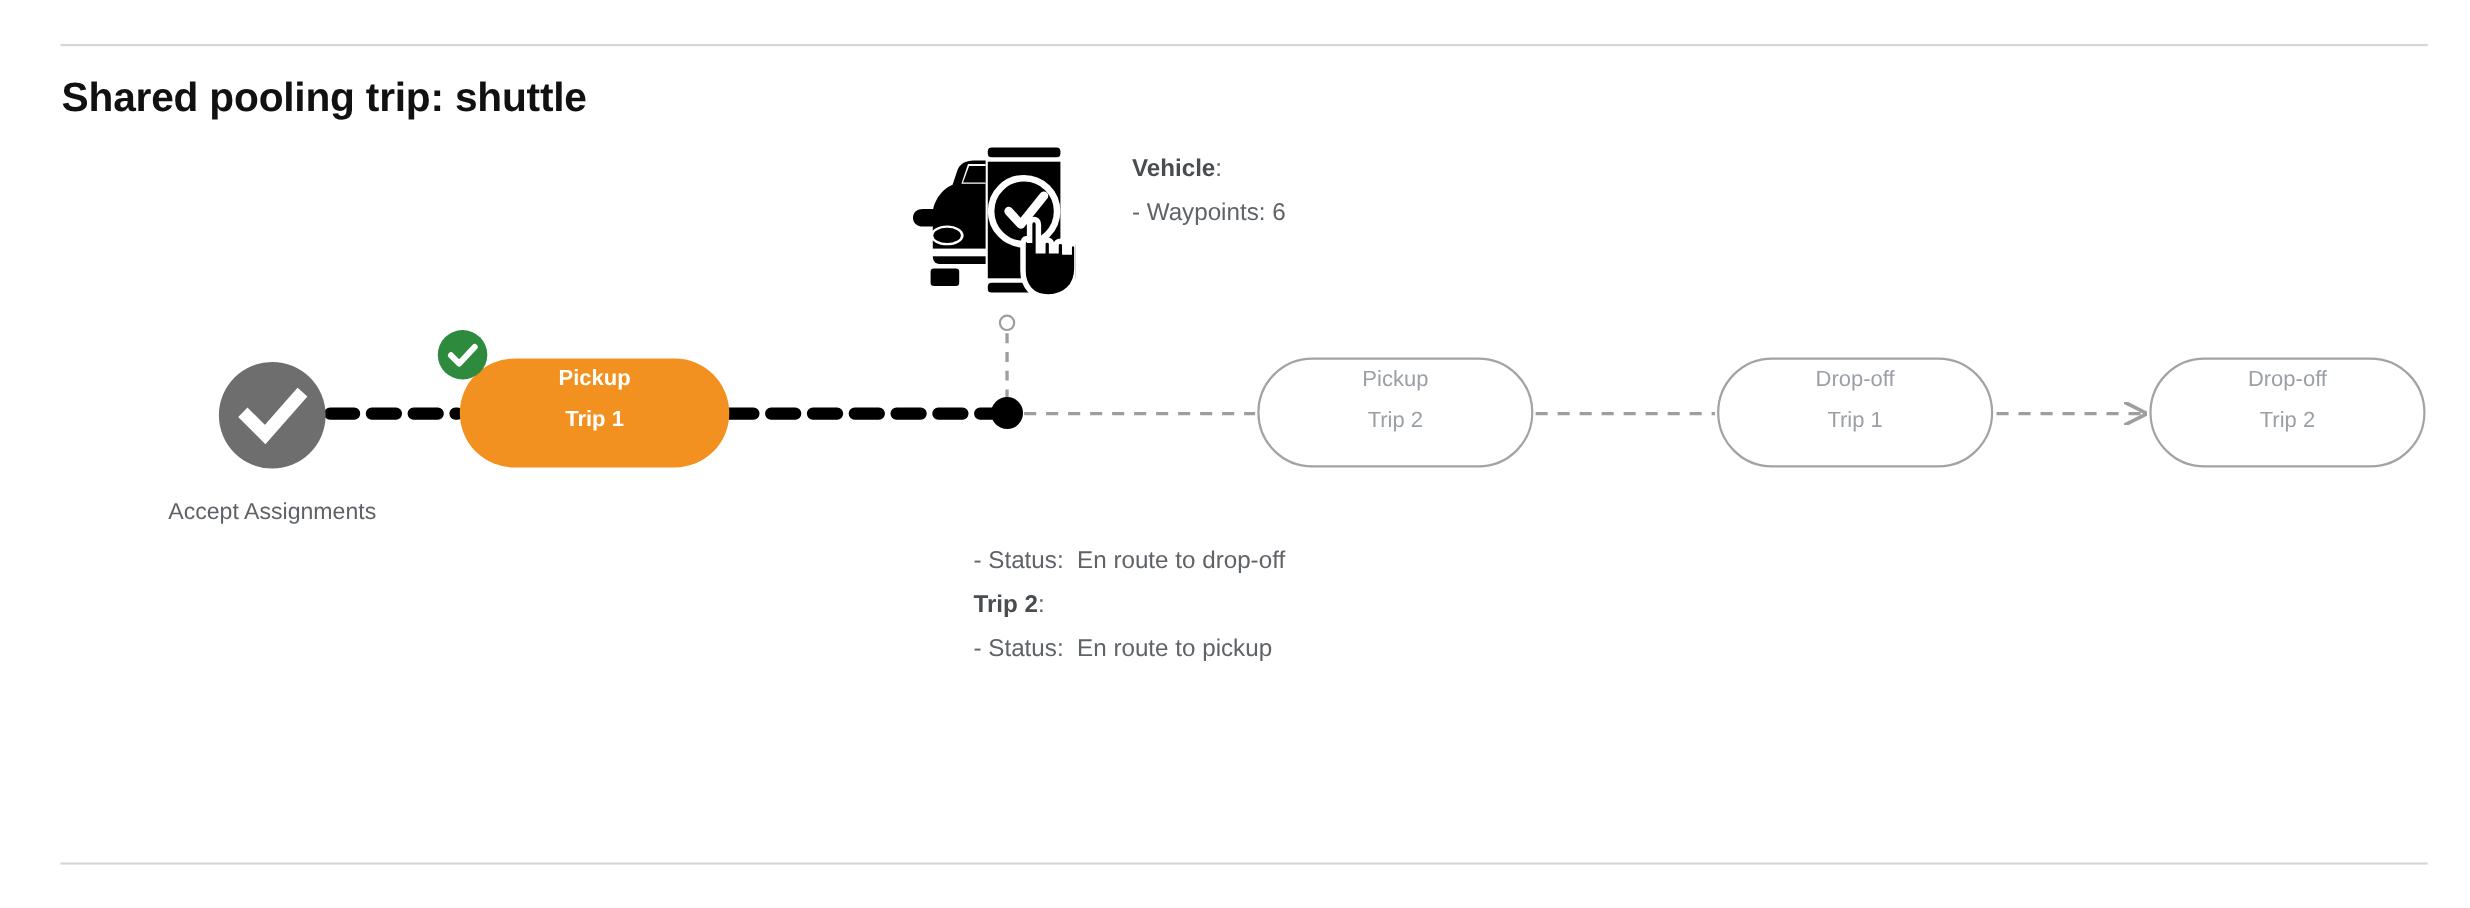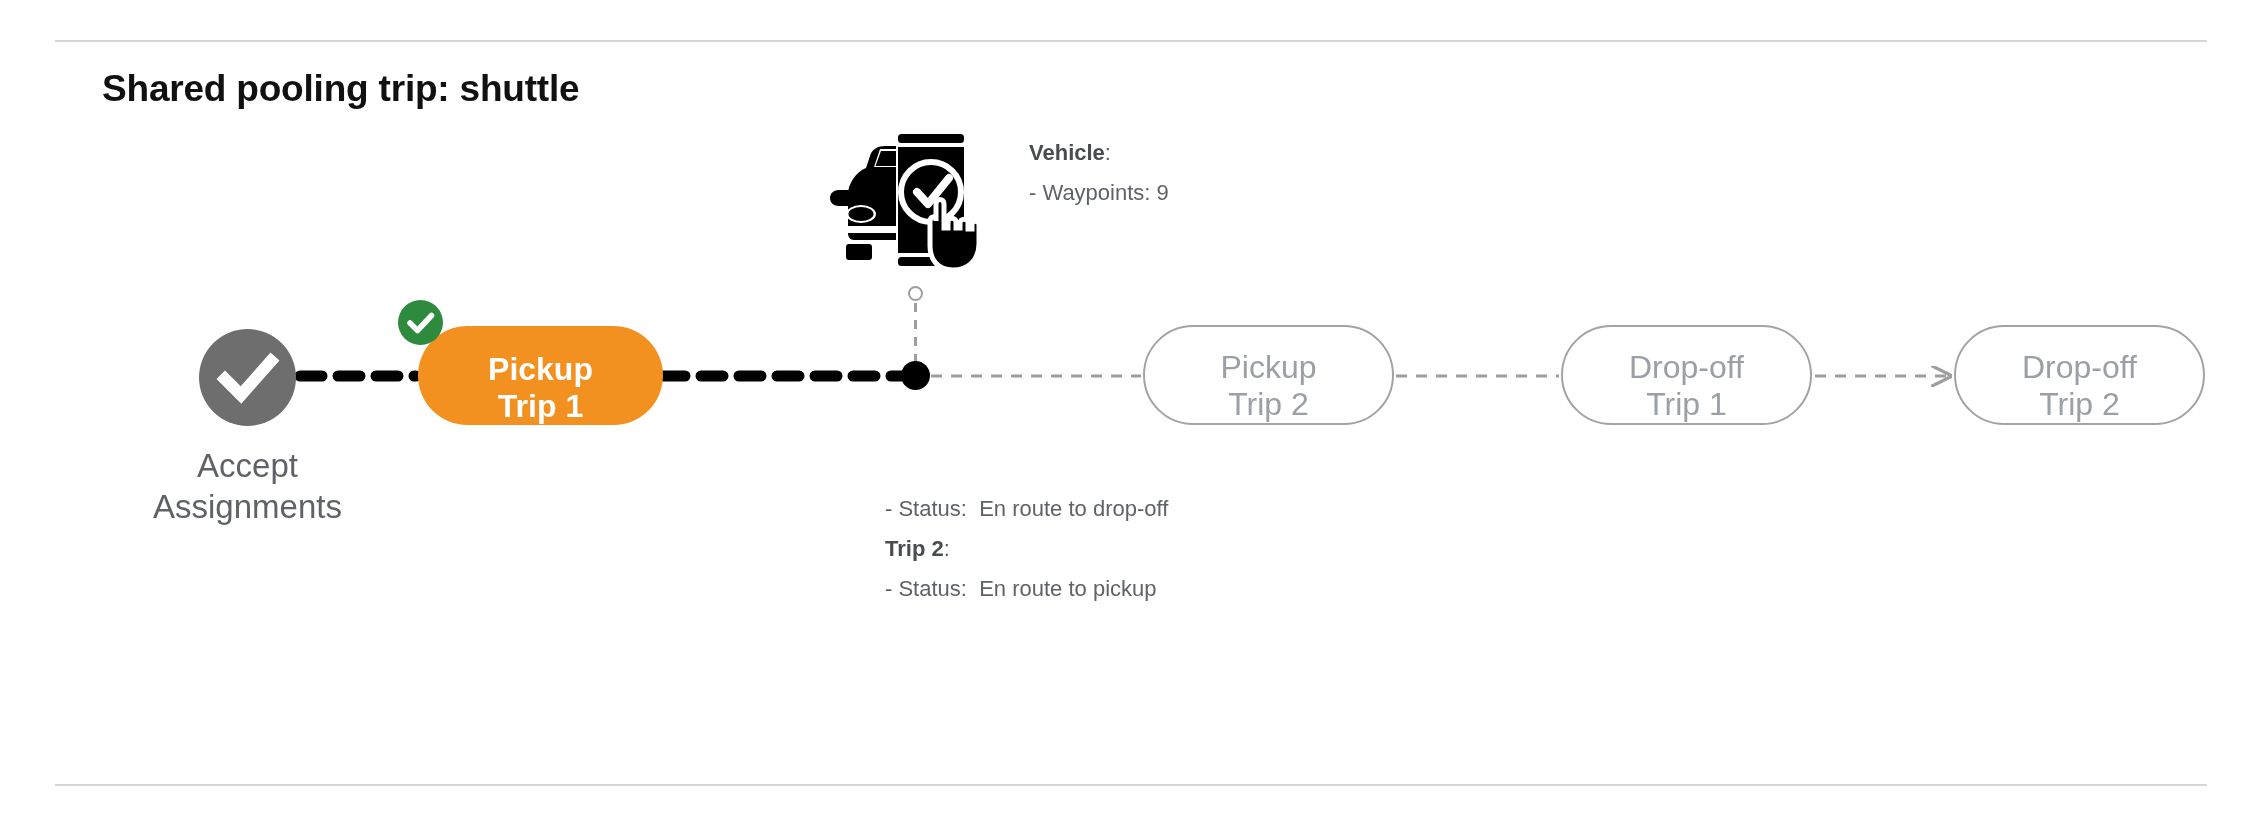--- a/index.html
+++ b/index.html
@@ -40,21 +40,20 @@
   
   .page-title {
     position: absolute;
     left: 56px;
     top: 68px;
     font-size: 37px;
     font-weight: 700;
     color: #111111;
     letter-spacing: -0.2px;
     white-space: nowrap;
-    margin-left: 46px;
   }
 
   
   .canvas {
     position: absolute;
     inset: 0;
   }
   .svg-layer {
     position: absolute;
     left: 0;
@@ -75,34 +74,34 @@
     background: #6e6e6e;
   }
   .start-node svg { display: block; }
 
   .start-label {
     position: absolute;
     left: 120px;
     top: 445px;
     width: 255px;
     text-align: center;
-    font-size: 33px;
+    font-size: 21px;
     line-height: 41px;
     color: #5f6368;
   }
 
   
   .pill {
     position: absolute;
     border-radius: 999px;
     display: flex;
-    align-items: flex-end;
+    align-items: flex-start;
     justify-content: center;
     text-align: center;
-    font-size: 32px;
+    font-size: 20px;
     line-height: 37px;
     white-space: pre-line;
   }
   .pill-active {
     left: 418px;
     top: 326px;
     width: 245px;
     height: 99px;
     background: #f2911f;
     color: #ffffff;
@@ -280,21 +279,21 @@
                    C130 95 138 95 138 100 L138 106 L142 106 L142 101
                    C142 96 150 96 150 101 L150 107 L154 107 L154 103
                    C154 98 161 98 161 103 L161 122 C161 138 150 148 135 148
                    C120 148 112 138 112 124 L112 100 C112 94 118 93 118 99 Z" fill="none" stroke="#ffffff" stroke-width="5"></path>
         </g>
       </svg>
     </div>
 
     <div class="note note-vehicle">
       <span class="row"><b>Vehicle</b><span>:</span></span>
-      <span class="row">- Waypoints: 9</span>
+      <span class="row">- Waypoints: 6</span>
     </div>
 
     <div class="note note-trips">
       <span class="row"><span>- Status:</span>&nbsp;&nbsp;<span>En route to drop-off</span></span>
       <span class="row"><b>Trip 2</b><span>:</span></span>
       <span class="row"><span>- Status:</span>&nbsp;&nbsp;<span>En route to pickup</span></span>
     </div>
 
   </div>
 </div>

